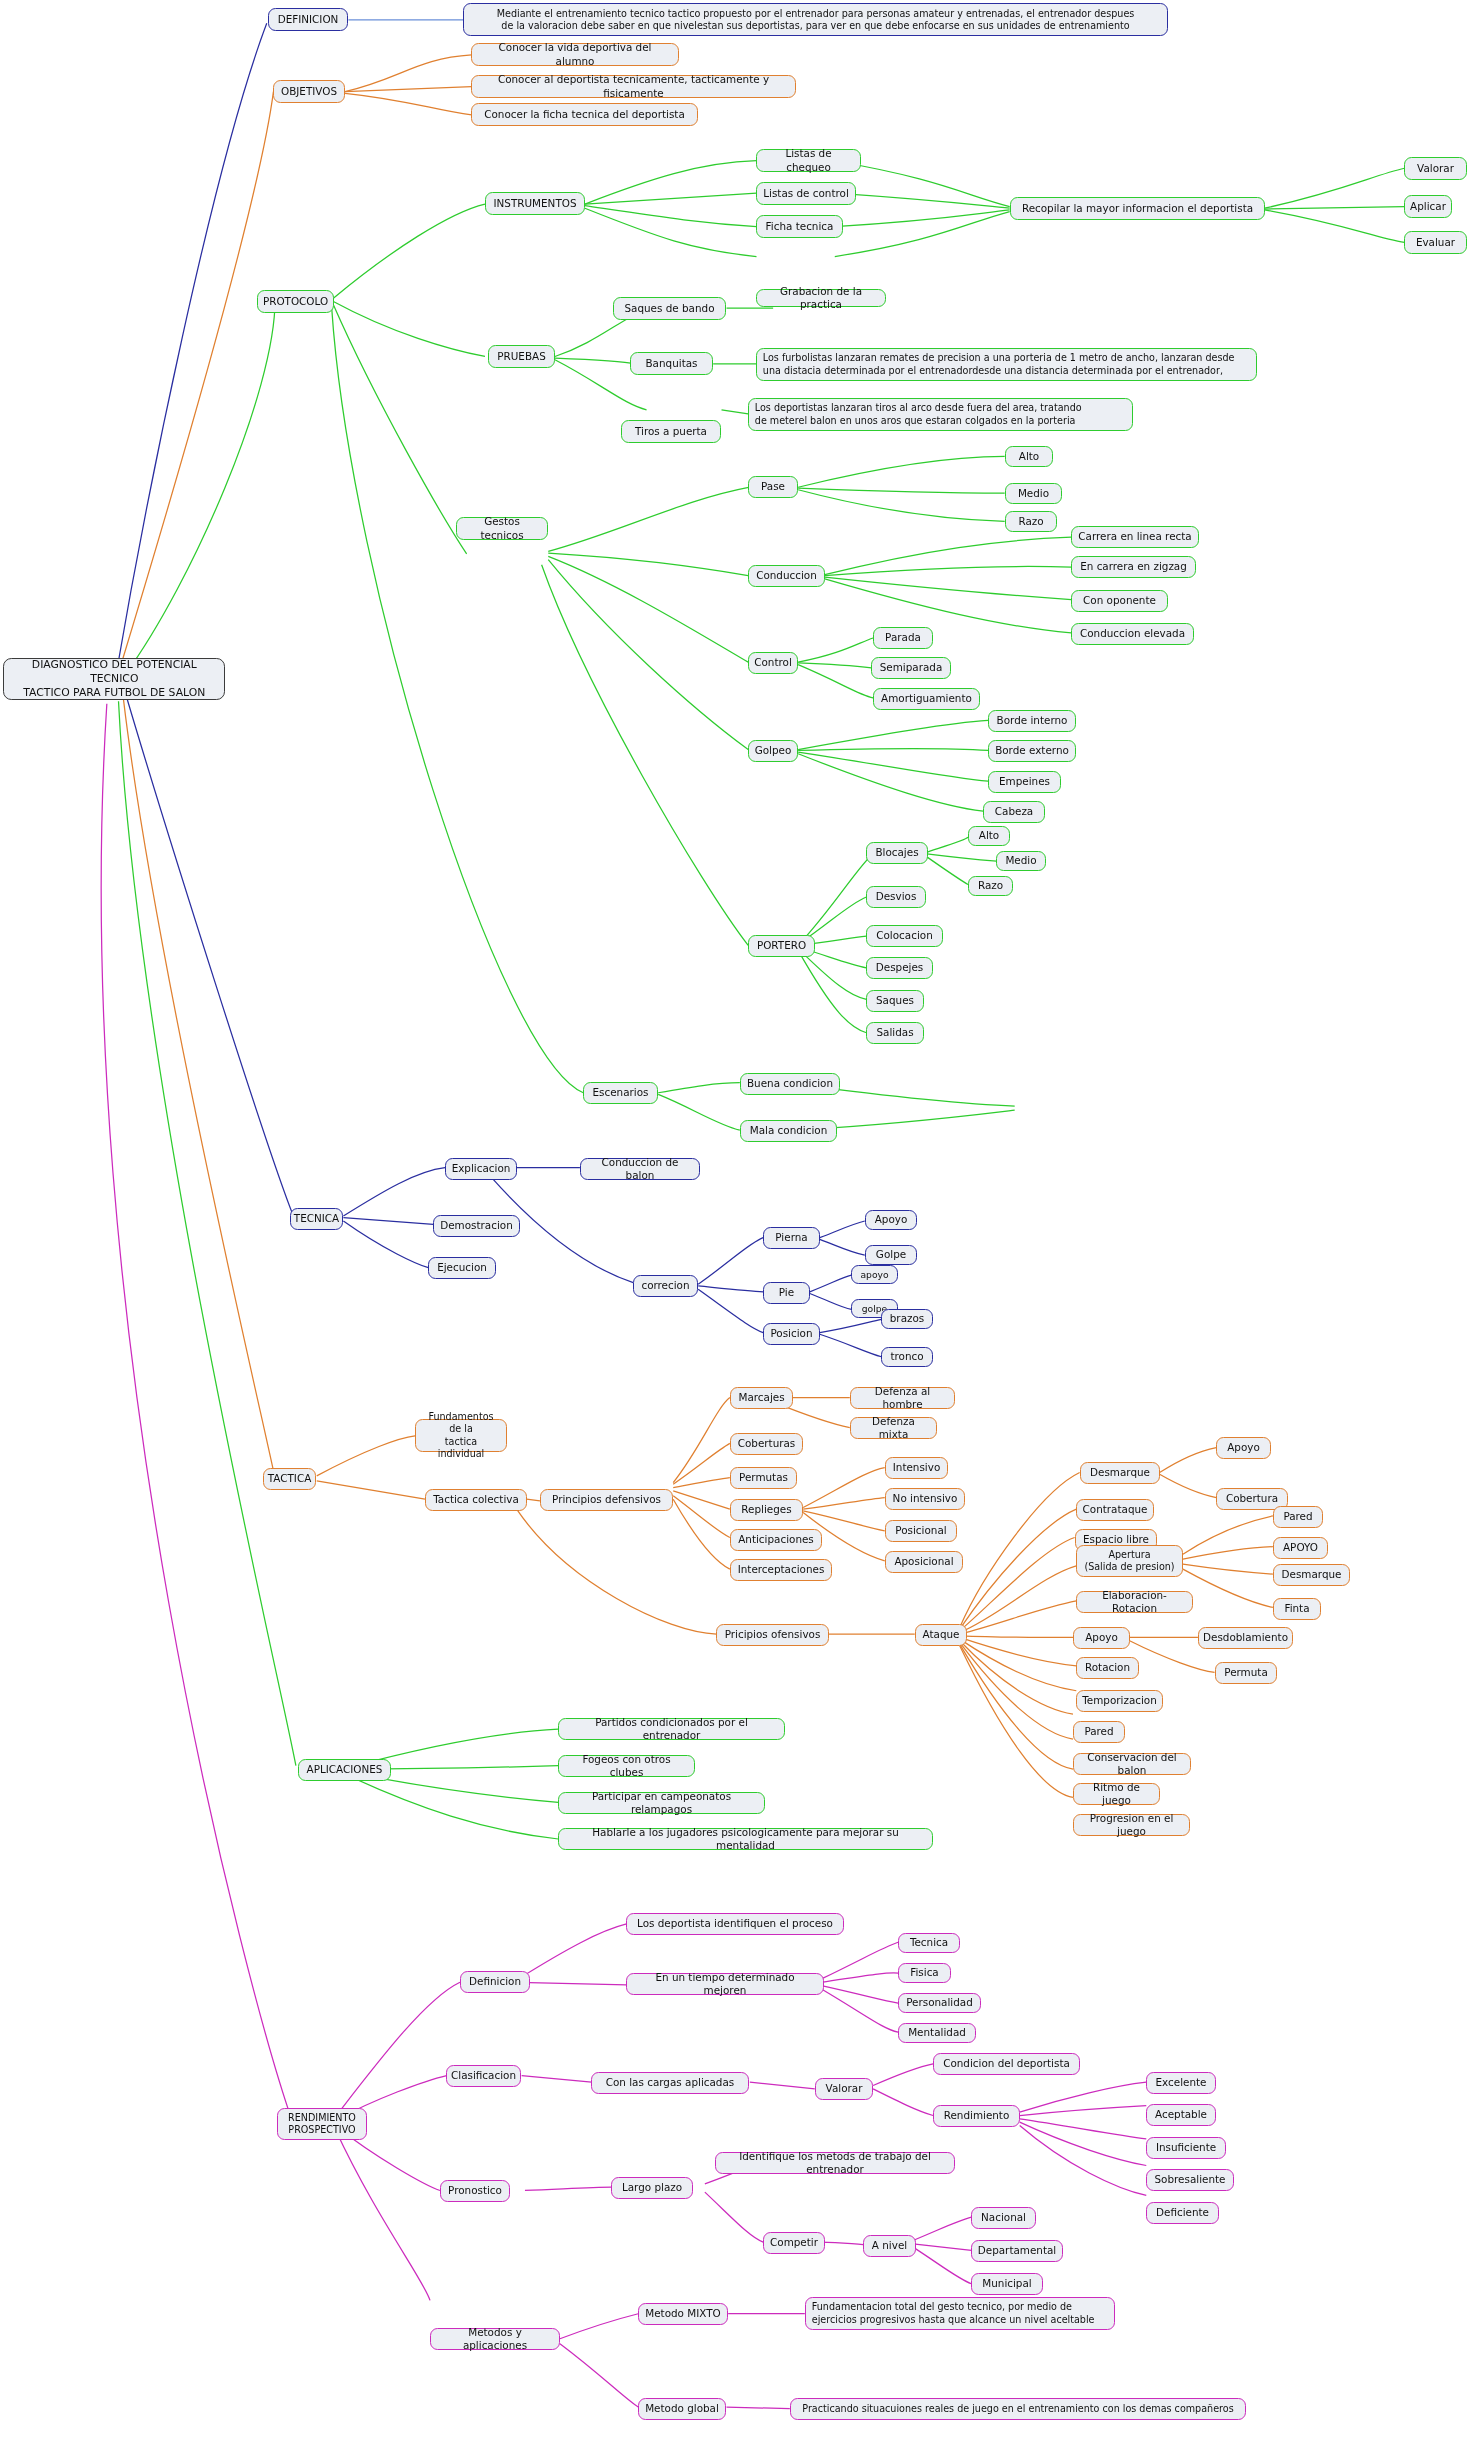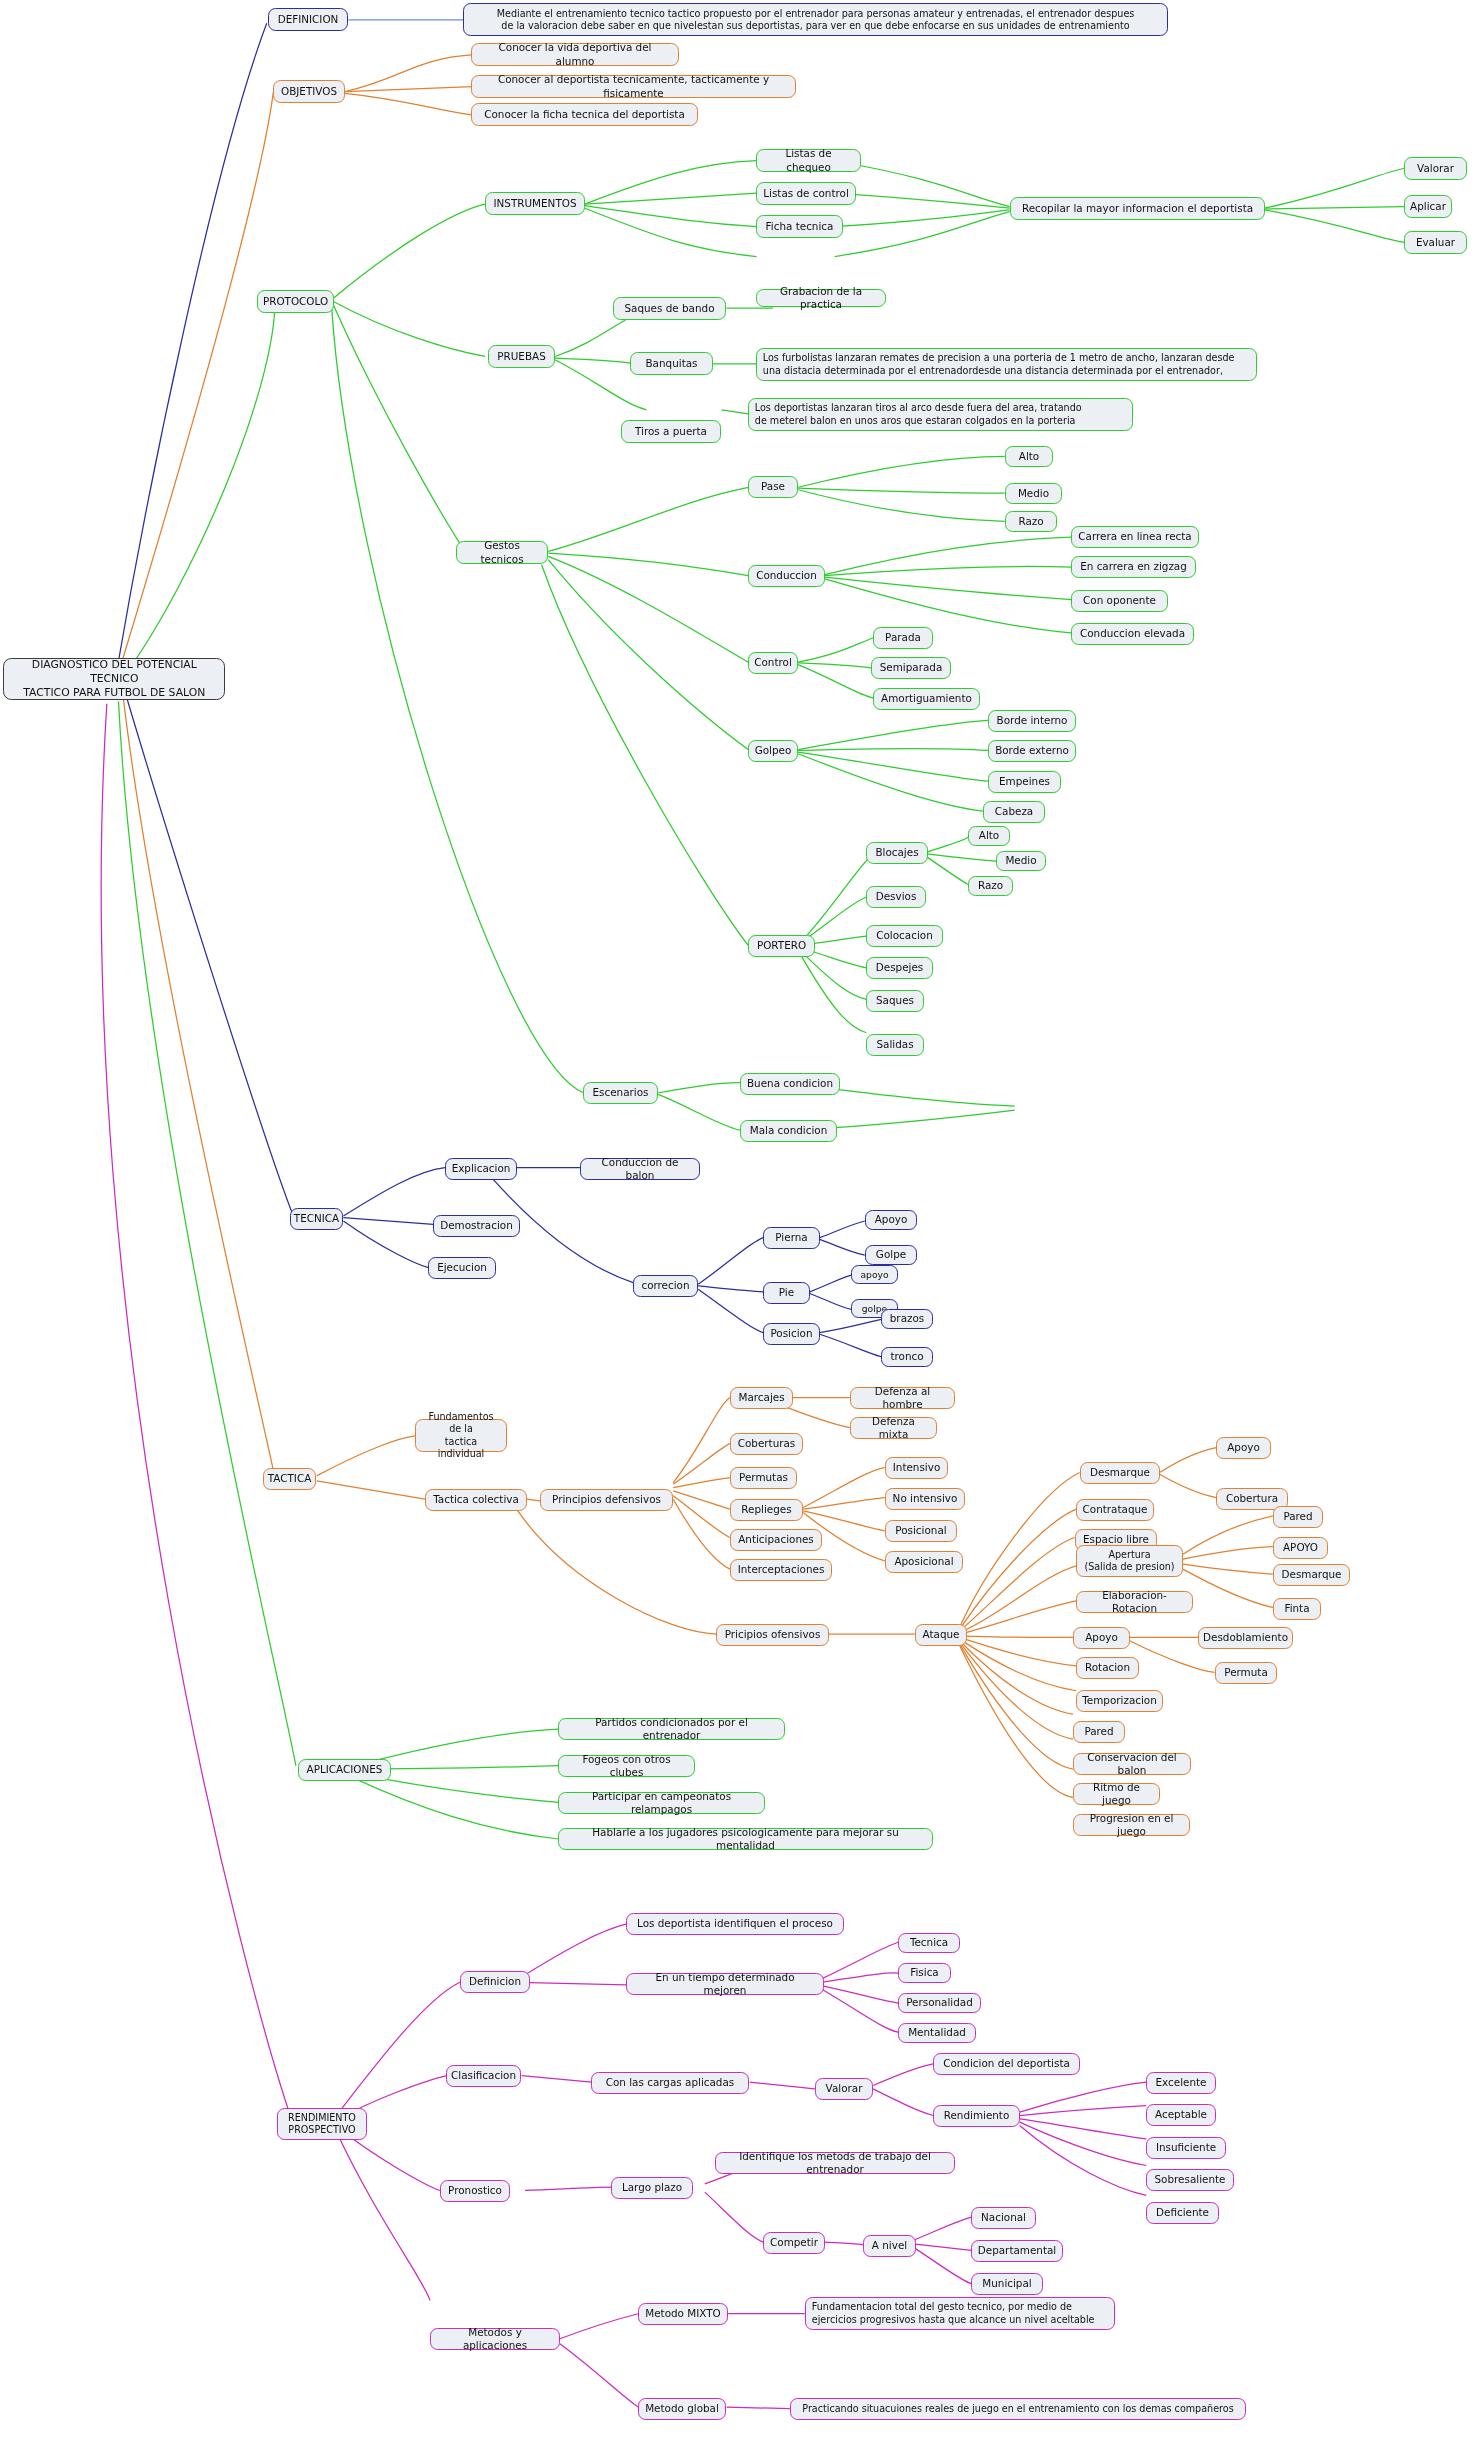--- a/index.html
+++ b/index.html
@@ -243,21 +243,21 @@
 
 <div class="node c-green" style="left:488px;top:345px;width:67px;height:23px;">PRUEBAS</div>
 <div class="node c-green" style="left:613px;top:297px;width:113px;height:23px;">Saques de bando</div>
 <div class="node c-green" style="left:630px;top:352px;width:83px;height:23px;">Banquitas</div>
 <div class="node c-green big" style="left:756px;top:348px;width:501px;height:33px;font-size:9.6px;">Los furbolistas lanzaran remates de precision a una porteria de 1 metro de ancho, lanzaran desde
 una distacia determinada por el entrenadordesde una distancia determinada por el entrenador,</div>
 <div class="node c-green" style="left:621px;top:420px;width:100px;height:23px;">Tiros a puerta</div>
 <div class="node c-green big" style="left:748px;top:398px;width:385px;height:33px;font-size:9.6px;">Los deportistas lanzaran tiros al arco desde fuera del area, tratando
 de meterel balon en unos aros que estaran colgados en la porteria</div>
 
-<div class="node c-green" style="left:456px;top:541px;width:92px;height:23px;">Gestos tecnicos</div>
+<div class="node c-green" style="left:456px;top:517px;width:92px;height:23px;">Gestos tecnicos</div>
 <div class="node c-green" style="left:748px;top:476px;width:50px;height:21.7px;">Pase</div>
 <div class="node c-green" style="left:1005px;top:446px;width:48px;height:21px;">Alto</div>
 <div class="node c-green" style="left:1005px;top:483px;width:57px;height:21px;">Medio</div>
 <div class="node c-green" style="left:1005px;top:511px;width:52px;height:21px;">Razo</div>
 
 <div class="node c-green" style="left:748px;top:565px;width:77px;height:21.7px;">Conduccion</div>
 <div class="node c-green" style="left:1071px;top:526px;width:128px;height:21.7px;">Carrera en linea recta</div>
 <div class="node c-green" style="left:1071px;top:556px;width:125px;height:21.7px;">En carrera en zigzag</div>
 <div class="node c-green" style="left:1071px;top:590px;width:97px;height:21.7px;">Con oponente</div>
 <div class="node c-green" style="left:1071px;top:623px;width:123px;height:21.7px;">Conduccion elevada</div>
@@ -275,21 +275,21 @@
 
 <div class="node c-green" style="left:748px;top:935px;width:67px;height:21.7px;">PORTERO</div>
 <div class="node c-green" style="left:866px;top:842px;width:62px;height:21.7px;">Blocajes</div>
 <div class="node c-green" style="left:968px;top:826px;width:42px;height:20px;">Alto</div>
 <div class="node c-green" style="left:996px;top:851px;width:50px;height:20px;">Medio</div>
 <div class="node c-green" style="left:968px;top:876px;width:45px;height:20px;">Razo</div>
 <div class="node c-green" style="left:866px;top:886px;width:60px;height:21.7px;">Desvios</div>
 <div class="node c-green" style="left:866px;top:925px;width:77px;height:21.7px;">Colocacion</div>
 <div class="node c-green" style="left:866px;top:957px;width:67px;height:21.7px;">Despejes</div>
 <div class="node c-green" style="left:866px;top:990px;width:58px;height:21.7px;">Saques</div>
-<div class="node c-green" style="left:866px;top:1022px;width:58px;height:21.7px;margin-top:12px;">Salidas</div>
+<div class="node c-green" style="left:866px;top:1022px;width:58px;height:21.7px;">Salidas</div>
 
 <div class="node c-green" style="left:583px;top:1082px;width:75px;height:21.7px;">Escenarios</div>
 <div class="node c-green" style="left:740px;top:1073px;width:100px;height:21.7px;">Buena condicion</div>
 <div class="node c-green" style="left:740px;top:1120px;width:97px;height:21.7px;">Mala condicion</div>
 
 <div class="node c-blue" style="left:290px;top:1208px;width:53px;height:21.7px;">TECNICA</div>
 <div class="node c-blue" style="left:445px;top:1158px;width:72px;height:21.7px;">Explicacion</div>
 <div class="node c-blue" style="left:580px;top:1158px;width:120px;height:21.7px;">Conduccion de balon</div>
 <div class="node c-blue" style="left:433px;top:1215px;width:87px;height:21.7px;">Demostracion</div>
 <div class="node c-blue" style="left:428px;top:1257px;width:68px;height:21.7px;">Ejecucion</div>

